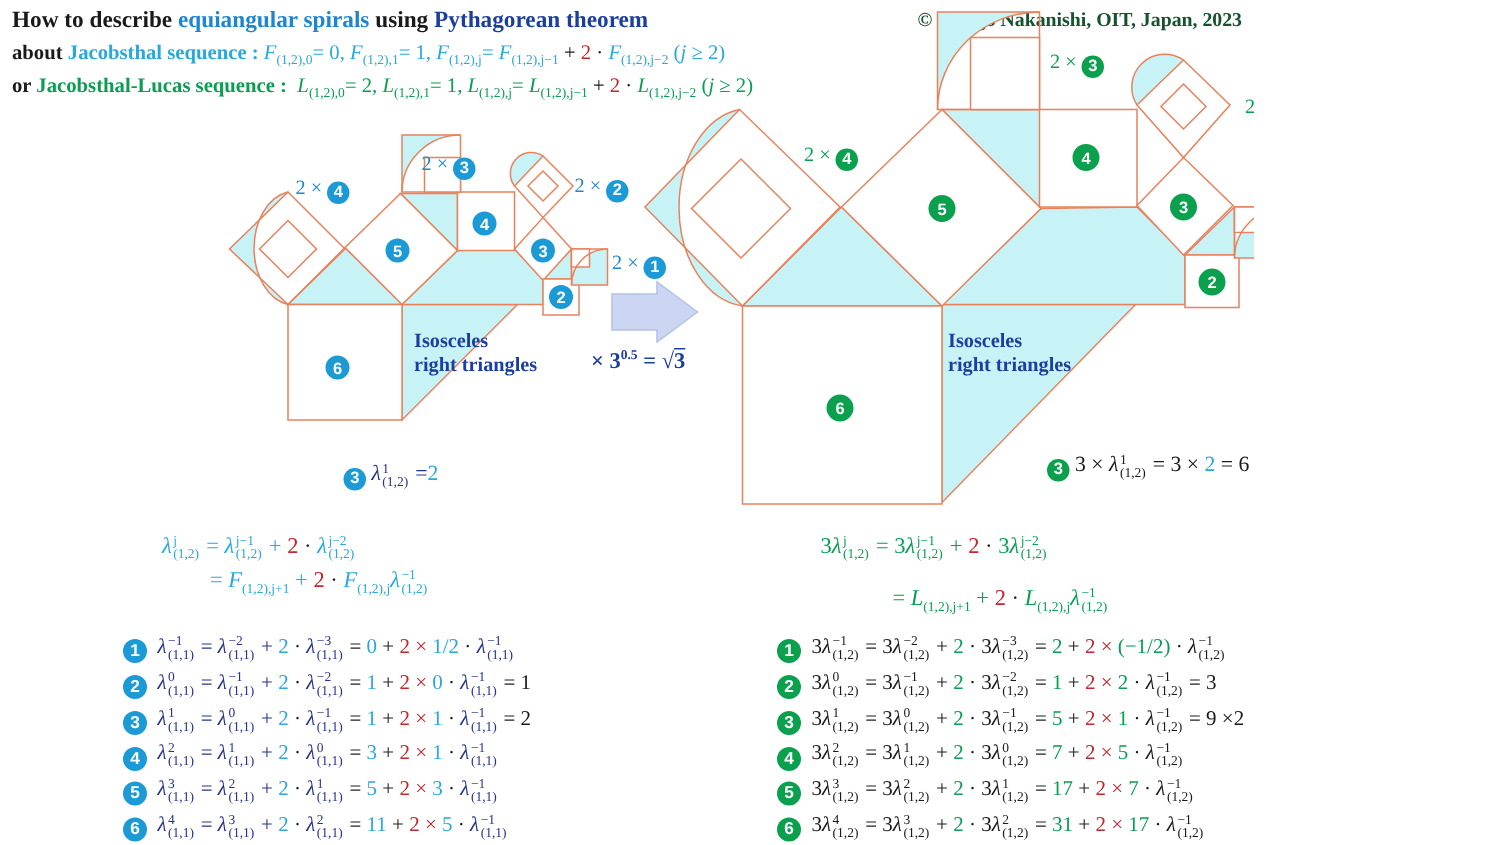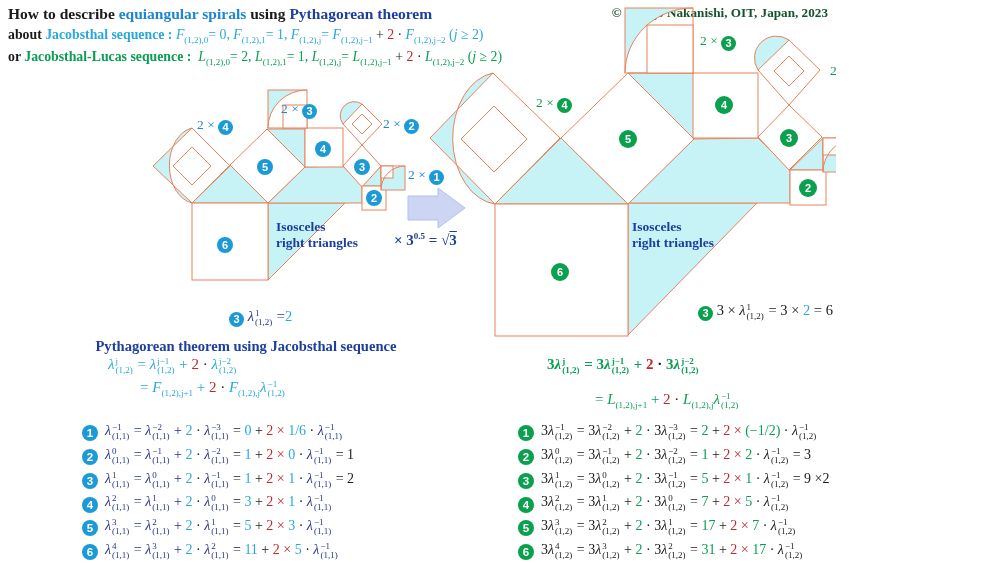--- a/index.html
+++ b/index.html
@@ -177,37 +177,36 @@
   <div class="abs multlabel" style="left:864px;top:148px;"><span class="rt gn">2 × </span><span class="badge gr">1</span></div>
   <div class="abs caption" style="left:632px;top:219px;">
     <div>Isosceles</div>
     <div>right triangles</div>
   </div>
   <div class="abs eqcap" style="left:698px;top:302px;"><span class="badge gr">3</span><span class="rt k"> 3 × </span><span class="rt k i">λ</span><span class="ss k">
         <span class="ssup">1</span>
         <span class="ssub">(1,2)</span>
       </span><span class="rt k"> = 3 × </span><span class="rt cy">2</span><span class="rt k"> = 6</span></div>
 
-  <div class="abs heading" style="left:16px;top:338px;width:460px;">Pythagorean theorem using Jacobsthal sequence</div>
   <div class="abs formula" style="left:108px;top:356px;"><span class="rt cy i">λ</span><span class="ss cy">
         <span class="ssup">j</span>
         <span class="ssub">(1,2)</span>
       </span><span class="rt cy"> = </span><span class="rt cy i">λ</span><span class="ss cy">
         <span class="ssup">j−1</span>
         <span class="ssub">(1,2)</span>
       </span><span class="rt cy"> + </span><span class="rt rd">2</span><span class="rt k"> · </span><span class="rt cy i">λ</span><span class="ss cy">
         <span class="ssup">j−2</span>
         <span class="ssub">(1,2)</span>
       </span></div>
   <div class="abs formula" style="left:140px;top:379px;"><span class="rt cy">= </span><span class="rt cy i">F</span><span class="subi cy">(1,2),j+1</span><span class="rt cy"> + </span><span class="rt rd">2</span><span class="rt k"> · </span><span class="rt cy i">F</span><span class="subi cy">(1,2),j</span><span class="rt cy i">λ</span><span class="ss cy">
         <span class="ssup">−1</span>
         <span class="ssub">(1,2)</span>
       </span></div>
 
-  <div class="abs formula" style="left:547px;top:356px;font-weight:bold;"><span class="rt gn">3</span><span class="rt gn i">λ</span><span class="ss gn">
+  <div class="abs formula" style="left:547px;top:356px;"><span class="rt gn">3</span><span class="rt gn i">λ</span><span class="ss gn">
         <span class="ssup">j</span>
         <span class="ssub">(1,2)</span>
       </span><span class="rt gn"> = </span><span class="rt gn">3</span><span class="rt gn i">λ</span><span class="ss gn">
         <span class="ssup">j−1</span>
         <span class="ssub">(1,2)</span>
       </span><span class="rt gn"> + </span><span class="rt rd">2</span><span class="rt k"> · </span><span class="rt gn">3</span><span class="rt gn i">λ</span><span class="ss gn">
         <span class="ssup">j−2</span>
         <span class="ssub">(1,2)</span>
       </span></div>
   <div class="abs formula" style="left:595px;top:379px;margin-top:12px;"><span class="rt gn">= </span><span class="rt gn i">L</span><span class="subi gn">(1,2),j+1</span><span class="rt gn"> + </span><span class="rt rd">2</span><span class="rt k"> · </span><span class="rt gn i">L</span><span class="subi gn">(1,2),j</span><span class="rt gn i">λ</span><span class="ss gn">
@@ -218,21 +217,21 @@
   <div class="abs" style="left:82px;top:423px;width:400px;height:140px;" id="rows-left">
       <div class="row" style="top: 0px;"><span class="badge bl">1</span><span class="rt k">  </span><span class="rt nv i">λ</span><span class="ss nv">
           <span class="ssup">−1</span>
           <span class="ssub">(1,1)</span>
         </span><span class="rt nv"> = </span><span class="rt nv i">λ</span><span class="ss nv">
           <span class="ssup">−2</span>
           <span class="ssub">(1,1)</span>
         </span><span class="rt nv"> + </span><span class="rt cy">2</span><span class="rt k"> · </span><span class="rt nv i">λ</span><span class="ss nv">
           <span class="ssup">−3</span>
           <span class="ssub">(1,1)</span>
-        </span><span class="rt k"> = </span><span class="rt cy">0</span><span class="rt k"> + </span><span class="rt rd">2 × </span><span class="rt cy">1/6</span><span class="rt k"> · </span><span class="rt nv i">λ</span><span class="ss nv">
+        </span><span class="rt k"> = </span><span class="rt cy">0</span><span class="rt k"> + </span><span class="rt rd">2 × </span><span class="rt cy">1/2</span><span class="rt k"> · </span><span class="rt nv i">λ</span><span class="ss nv">
           <span class="ssup">−1</span>
           <span class="ssub">(1,1)</span>
         </span></div>
       <div class="row" style="top: 23.8px;"><span class="badge bl">2</span><span class="rt k">  </span><span class="rt nv i">λ</span><span class="ss nv">
           <span class="ssup">0</span>
           <span class="ssub">(1,1)</span>
         </span><span class="rt nv"> = </span><span class="rt nv i">λ</span><span class="ss nv">
           <span class="ssup">−1</span>
           <span class="ssub">(1,1)</span>
         </span><span class="rt nv"> + </span><span class="rt cy">2</span><span class="rt k"> · </span><span class="rt nv i">λ</span><span class="ss nv">

